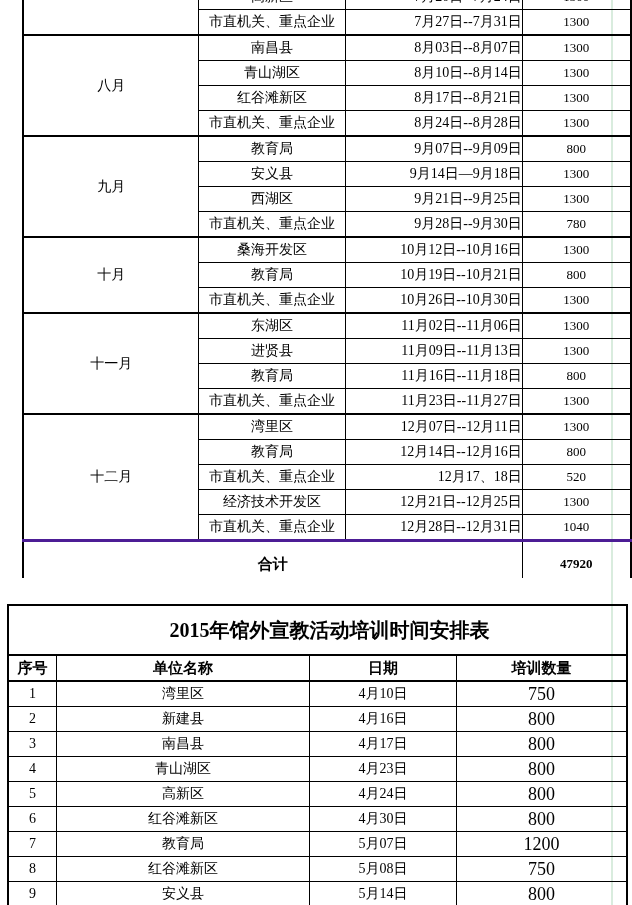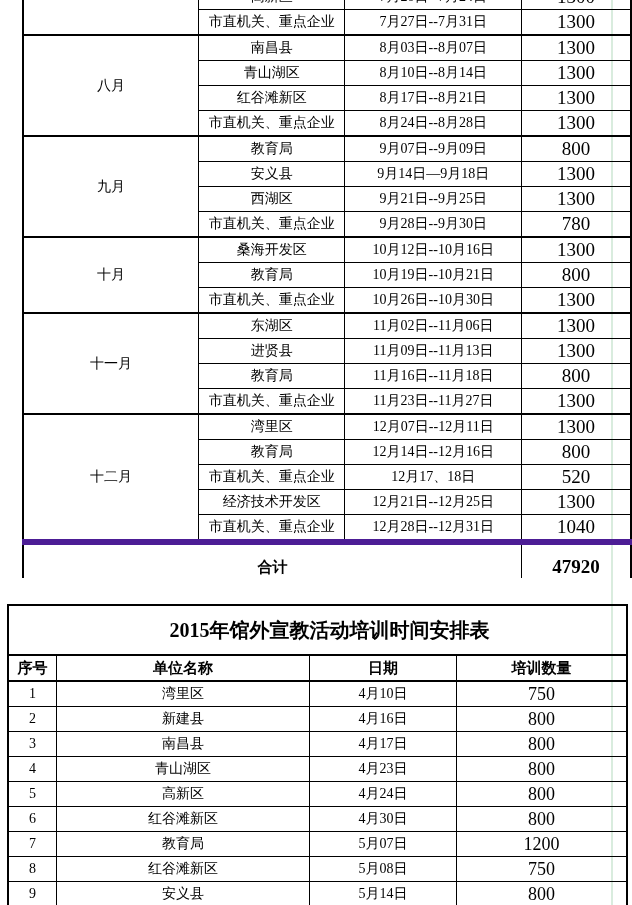--- a/index.html
+++ b/index.html
@@ -9,24 +9,24 @@
   }
   .pagebreak-line{position:absolute;top:0;width:2px;height:905px;z-index:0;}
   table{border-collapse:collapse;table-layout:fixed;background:transparent;position:relative;z-index:1;}
   td{border:1px solid #000;text-align:center;vertical-align:middle;padding:0;
      height:24px;line-height:24px;font-size:14px;overflow:hidden;white-space:nowrap;}
   
   #t1wrap{position:absolute;left:22px;top:0;height:578px;overflow:hidden;z-index:1;}
   #t1{margin-top:-17px;border:2px solid #000;}
   #t1 .c-month{width:179px;margin-top:8px;}
   #t1 .c-unit{width:146px;}
-  #t1 .c-date{width:178px;}
-  #t1 .c-val{width:110px;font-size:19px;}
+  #t1 .c-date{width:178px;text-align:right;}
+  #t1 .c-val{width:110px;font-size:13px;}
   #t1 tr.grp-start td{border-top:2px solid #000;}
-  #t1 tr.total-row td{border-top:6px solid #4c1d95;height:44px;line-height:44px;font-weight:bold;}
+  #t1 tr.total-row td{border-top:3px solid #4c1d95;height:44px;line-height:44px;font-weight:bold;}
   #t1 tr.total-row .total-label{font-size:15px;}
   
   #t2{position:absolute;left:7px;top:604px;border:2px solid #000;}
   #t2 .c-no{width:47px;}
   #t2 .c-unit{width:252px;}
   #t2 .c-date{width:146px;}
   #t2 .c-val{width:169px;font-size:18px;}
   #t2 tr.title-row td{height:48px;line-height:48px;font-size:20px;font-weight:bold;border-bottom:2px solid #000;padding-left:24px;}
   #t2 tr.head-row td{font-weight:bold;font-size:15px;border-bottom:2px solid #000;margin-left:33px;}
 </style>

